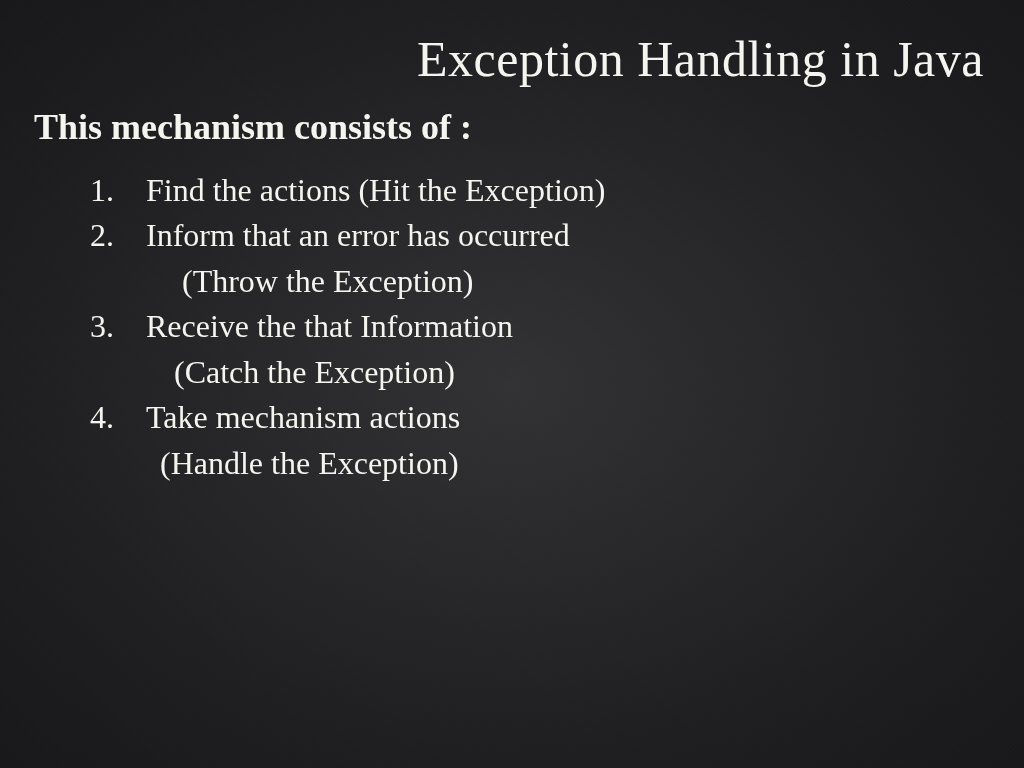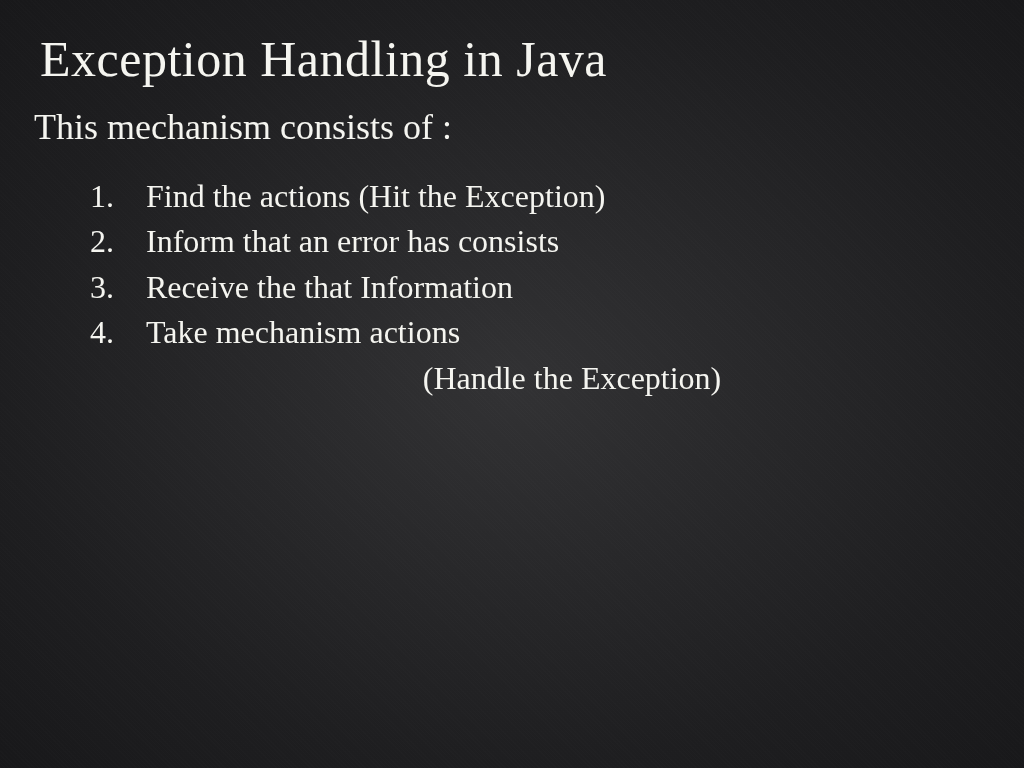--- a/index.html
+++ b/index.html
@@ -31,29 +31,29 @@
       pointer-events: none;
     }
     .slide {
       position: relative;
       width: 100%;
       height: 100%;
       padding: 30px 40px;
     }
     .title {
       font-size: 50px;
-      text-align: left;
+      text-align: right;
       font-weight: normal;
       margin-bottom: 18px;
       letter-spacing: 0.5px;
     }
     .subtitle {
       font-size: 36px;
-      font-weight: normal;
-      margin-bottom: 26px;
+      font-weight: bold;
+      margin-bottom: 20px;
       margin-left: -6px;
     }
     .list {
       padding-left: 50px;
       font-size: 32px;
       line-height: 1.42;
     }
     .list-row {
       display: flex;
     }
@@ -65,44 +65,51 @@
       flex: 1;
     }
     .sub {
       padding-left: 36px;
     }
     .sub2 {
       padding-left: 28px;
     }
     .sub3 {
       padding-left: 14px;
-      text-align: center;
     }
   </style>
 </head>
 <body>
 
 <div class="slide">
   <h1 class="title">Exception Handling in Java</h1>
   <h2 class="subtitle">This mechanism consists of :</h2>
   <div class="list">
 
     <div class="list-row">
       <span class="num">1.</span>
       <span class="text">Find the actions (Hit the Exception)</span>
     </div>
 
     <div class="list-row">
       <span class="num">2.</span>
-      <span class="text">Inform that an error has consists</span>
+      <span class="text">Inform that an error has occurred</span>
+    </div>
+    <div class="list-row">
+      <span class="num"></span>
+      <span class="text sub">(Throw the Exception)</span>
     </div>
 
     <div class="list-row">
       <span class="num">3.</span>
       <span class="text">Receive the that Information</span>
+    </div>
+    <div class="list-row">
+      <span class="num"></span>
+      <span class="text sub2">(Catch the Exception)</span>
     </div>
 
     <div class="list-row">
       <span class="num">4.</span>
       <span class="text">Take mechanism actions</span>
     </div>
     <div class="list-row">
       <span class="num"></span>
       <span class="text sub3">(Handle the Exception)</span>
     </div>

